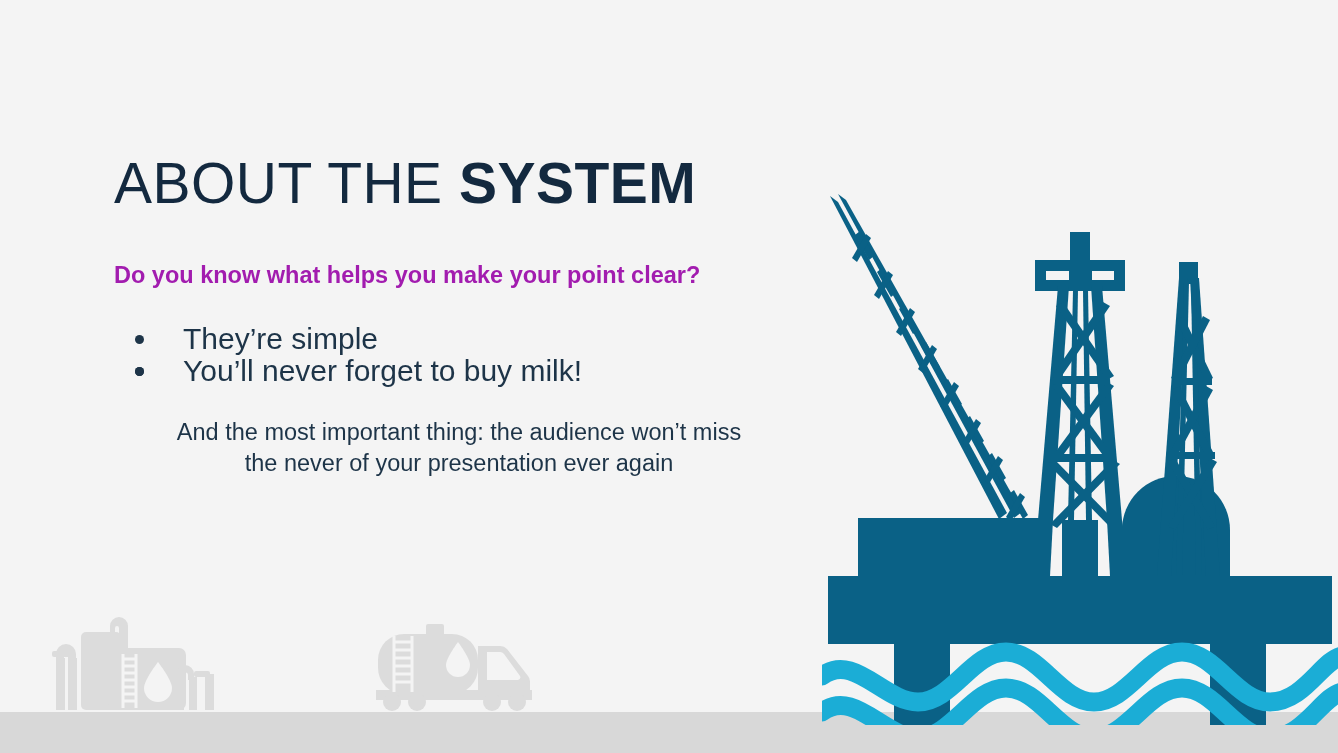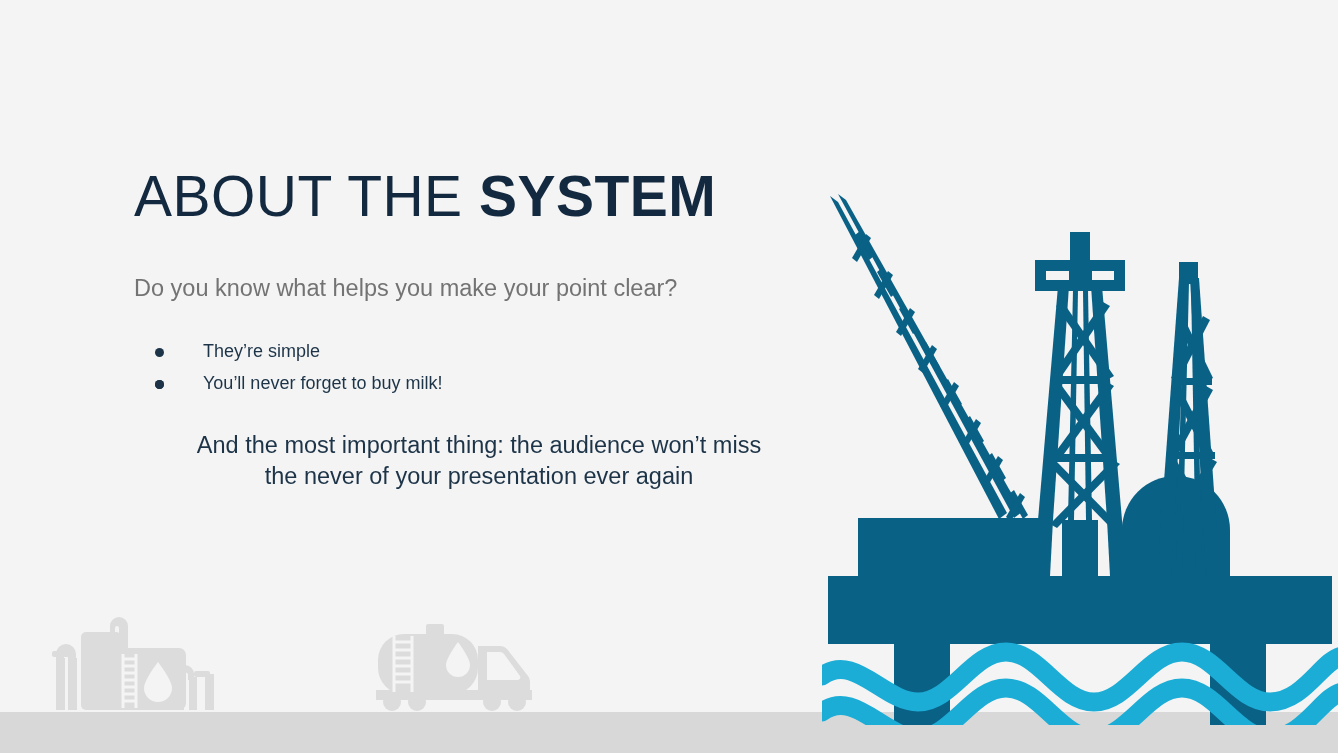--- a/index.html
+++ b/index.html
@@ -26,55 +26,54 @@
     bottom: 0;
     width: 100%;
     height: 41px;
     background: #d8d8d8;
   }
 
   
   .content {
     position: absolute;
     left: 114px;
-    top: 161px;
+    top: 148px;
     width: 700px;
-    margin-left: 20px;
   }
   .slide-title {
     margin: 0;
     font-size: 57px;
     line-height: 70px;
     font-weight: 300;
     letter-spacing: 0.5px;
     color: #13293f;
     white-space: nowrap;
   }
   .slide-title .strong {
     font-weight: 700;
   }
 
   .intro {
     margin: 0;
     padding-top: 42px;
     font-size: 23.5px;
     line-height: 31px;
-    color: #737373;
-    font-weight: 400;
+    color: #a21caf;
+    font-weight: 700;
   }
 
   .bullets {
     margin: 0;
     padding: 0;
     list-style: none;
     padding-top: 32px;
   }
   .bullet-item {
     position: relative;
-    font-size: 18px;
+    font-size: 30px;
     line-height: 31.5px;
     color: #1d3448;
     padding-left: 69px;
   }
   .bullet-dot {
     position: absolute;
     left: 21px;
     top: 12px;
     width: 9px;
     height: 9px;

